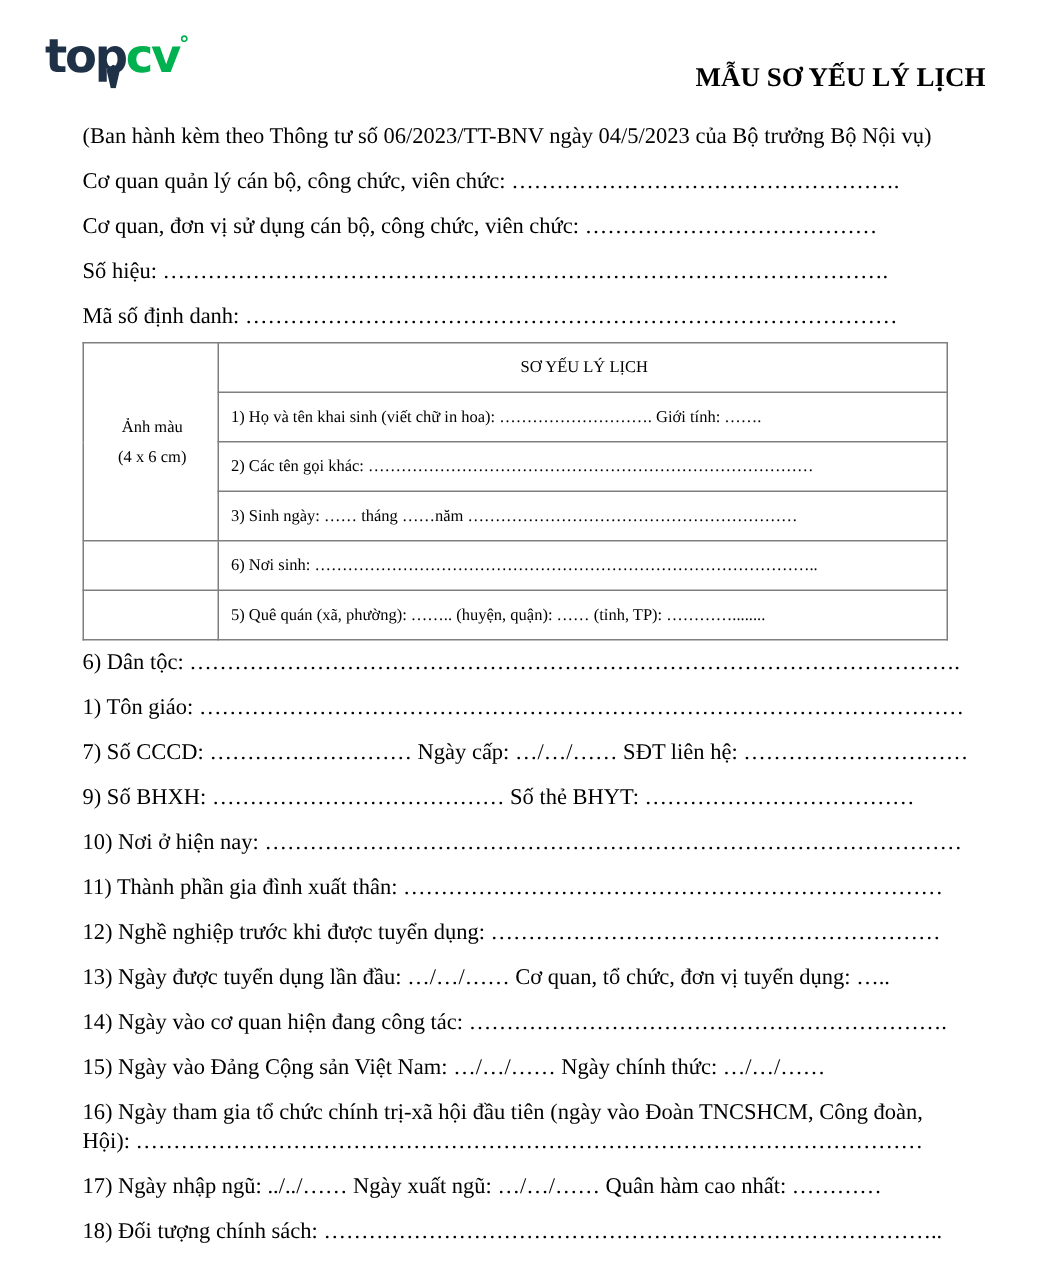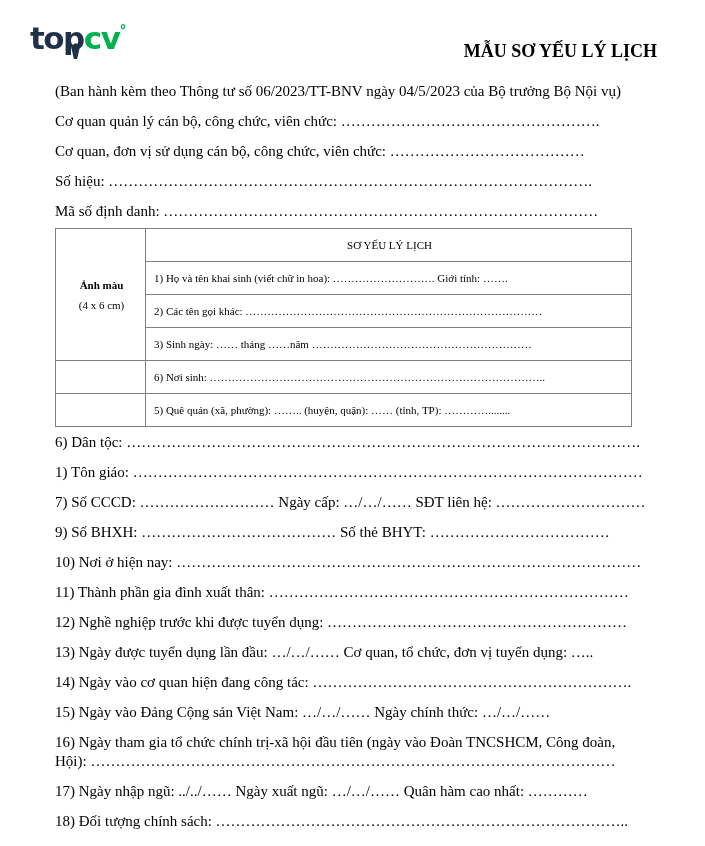--- a/index.html
+++ b/index.html
@@ -82,21 +82,21 @@
   tr.thead-row { height: 35px; }
   th.table-title {
     text-align: center;
     font-weight: bold;
     font-size: 16px;
   }
   td.photo-cell {
     text-align: center;
     padding: 0 4px;
   }
-  td.photo-cell .photo-line1 { display: block; margin-bottom: 8px; font-weight: bold; }
+  td.photo-cell .photo-line1 { display: block; margin-bottom: 8px; }
   td.photo-cell .photo-line2 { display: block; }
 </style>
 </head>
 <body>
 
 <div class="page">
 
   <div class="logo">
     <span class="part1">top</span><span class="part2">cv</span><span class="mark">°</span>
     <span class="tie"></span>

